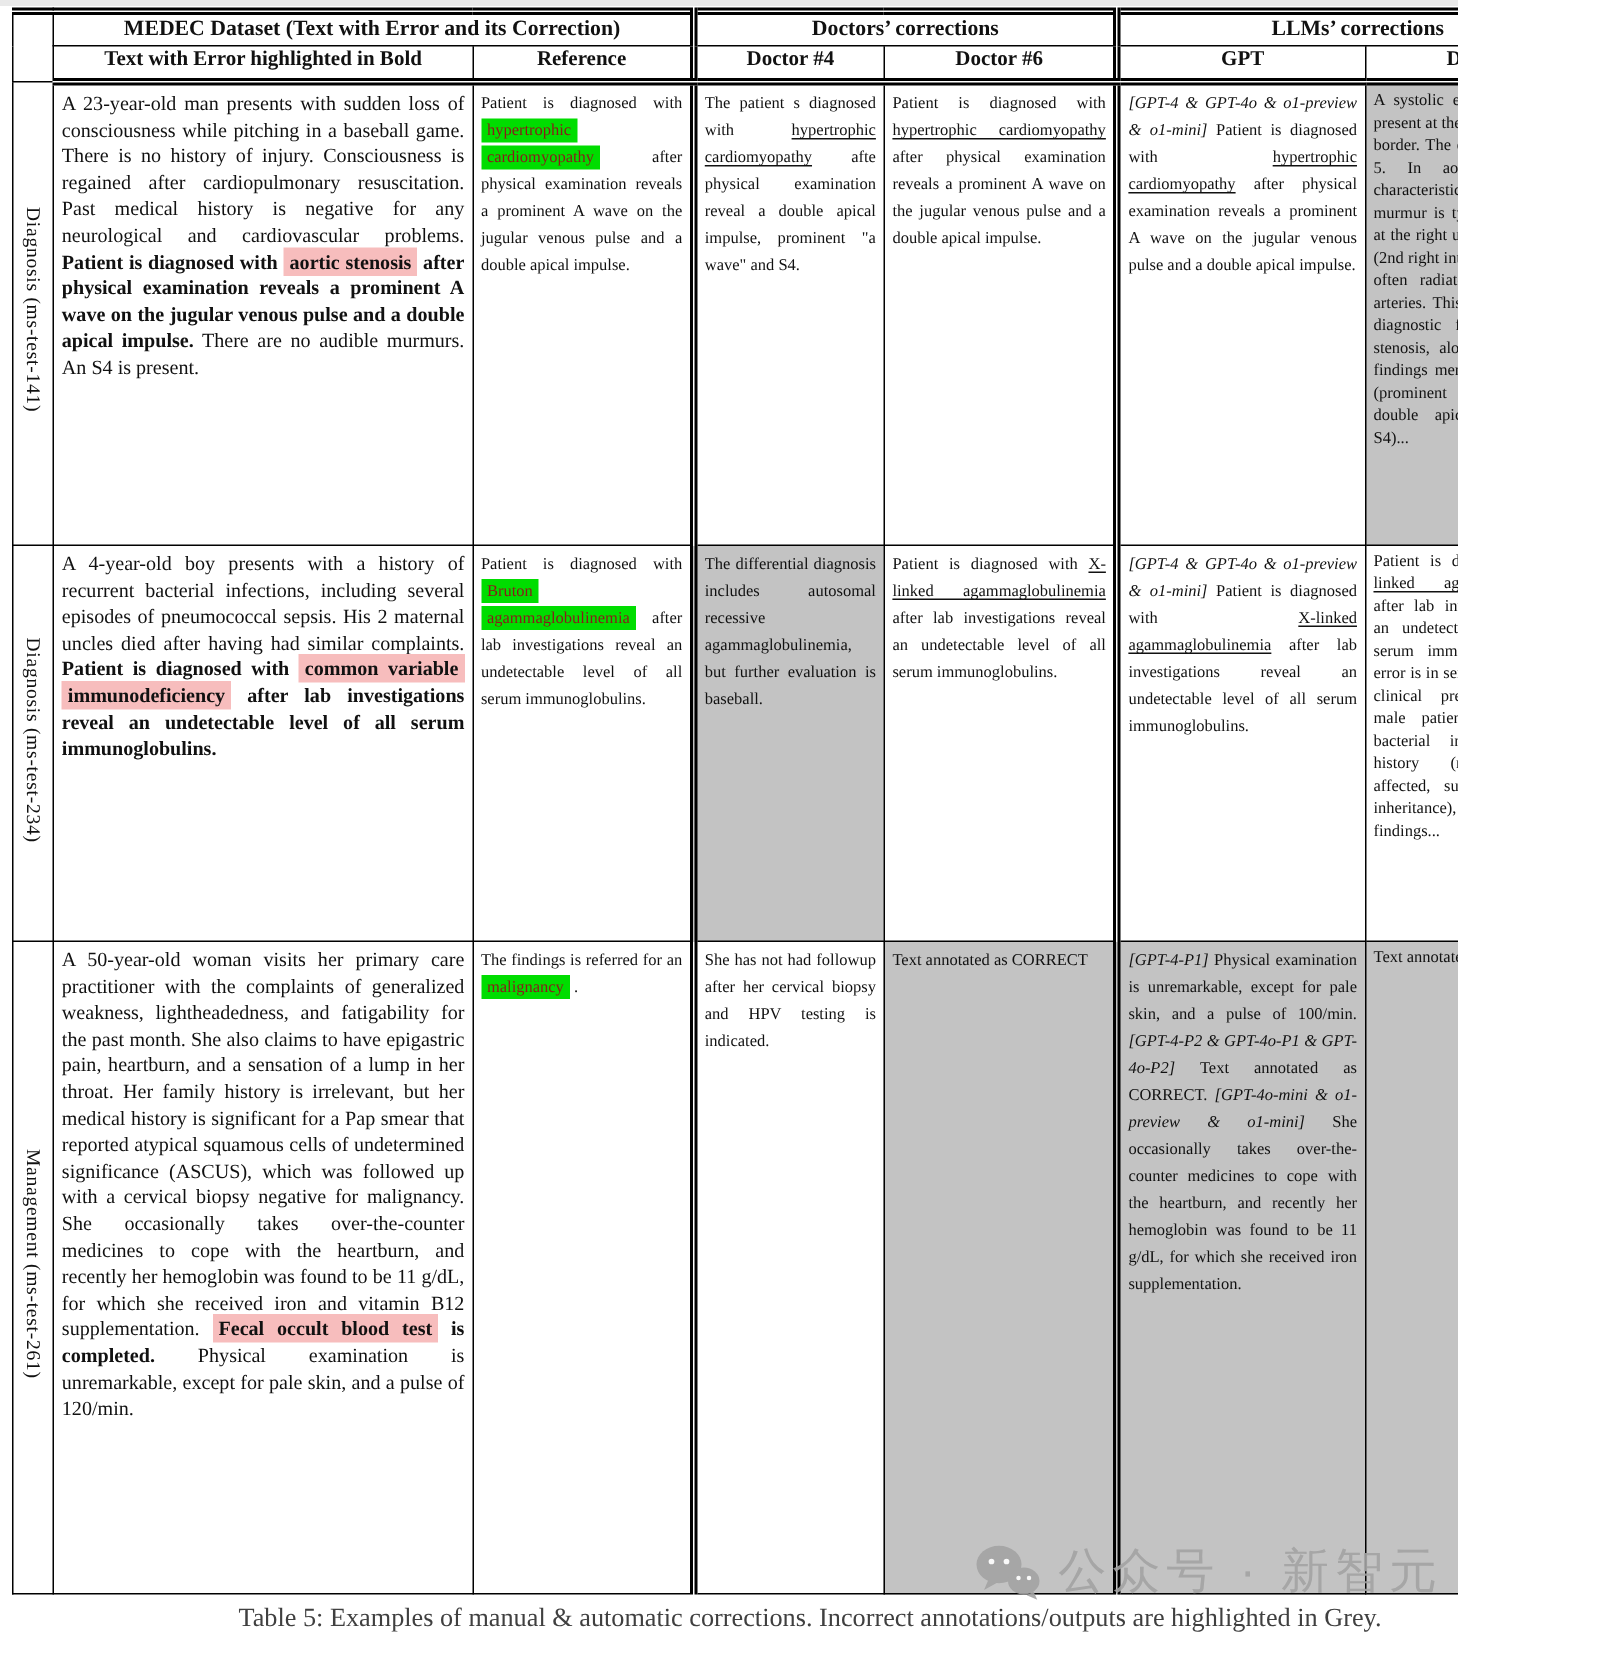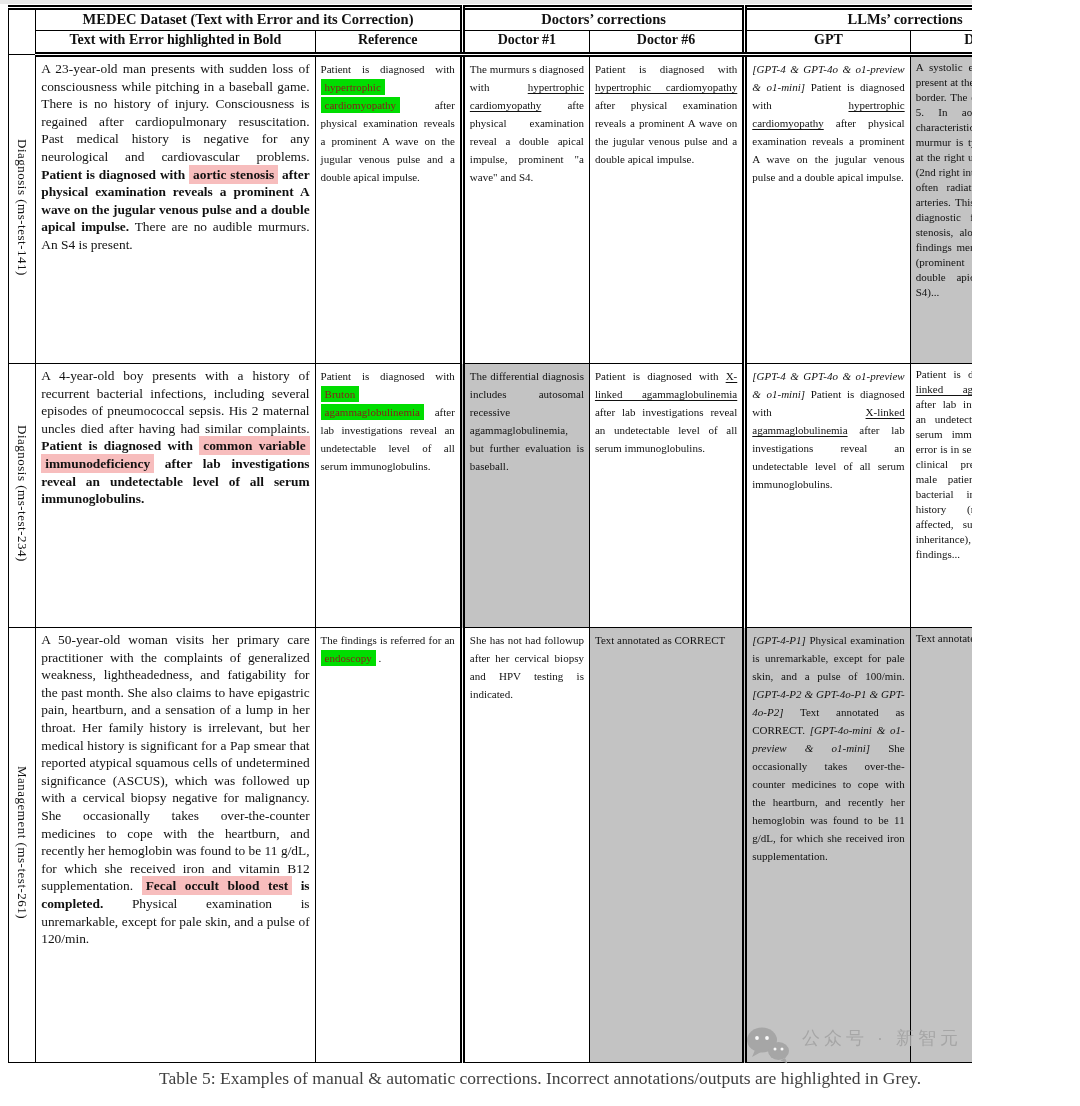--- a/index.html
+++ b/index.html
@@ -23,22 +23,22 @@
   .r3 .cellbox{height:429px;}
   .grey-cell{background:var(--grey,#c3c3c3);}
   .seg-b{font-weight:bold;}
   .seg-i{font-style:italic;}
   .seg-u{text-decoration:underline;text-underline-offset:2px;}
   .seg-bp{font-weight:bold;background:var(--pink,#f7bdbd);padding:2px 4px;
           -webkit-box-decoration-break:clone;box-decoration-break:clone;}
   .seg-gr{background:var(--green,#00dd00);color:var(--greentext,#8b1a1a);padding:2px 4px;
           -webkit-box-decoration-break:clone;box-decoration-break:clone;}
   .caption{margin-top:4px;width:1080px;text-align:center;font-size:17.5px;line-height:22px;color:#404040;}
-  .watermark{position:absolute;top:1026px;right:10px;display:flex;align-items:flex-start;gap:12px;
-             color:var(--wm,#a3a3a3);font-size:18px;letter-spacing:4px;opacity:.9;
+  .watermark{position:absolute;top:1026px;right:10px;display:flex;align-items:center;gap:12px;
+             color:var(--wm,#a3a3a3);font-size:32px;letter-spacing:4px;opacity:.9;
              font-family:"Liberation Sans","DejaVu Sans",sans-serif;}
 </style>
 </head>
 <body>
 
 <div class="page">
   <div class="topfade"></div>
 
   <table class="medec">
     <colgroup>
@@ -55,36 +55,36 @@
         <tr class="ghdr">
       <td rowspan="2"></td>
       <th colspan="2">MEDEC Dataset (Text with Error and its Correction)</th>
       <th colspan="2" class="dsep">Doctors’ corrections</th>
       <th colspan="2" class="dsep">LLMs’ corrections</th>
     </tr>
 
     <tr class="chdr">
       <th>Text with Error highlighted in Bold</th>
       <th>Reference</th>
-      <th class="dsep">Doctor #1</th>
+      <th class="dsep">Doctor #4</th>
       <th>Doctor #6</th>
       <th class="dsep">GPT</th>
       <th>Dataset</th>
     </tr>
 
     <tr class="r1">
       <td class="lbl"><span>Diagnosis (ms-test-141)</span></td>
       <td class="c-text">
             <div class="cellbox"><span class="seg-n">A 23-year-old man presents with sudden loss of consciousness while pitching in a baseball game. There is no history of injury. Consciousness is regained after cardiopulmonary resuscitation. Past medical history is negative for any neurological and cardiovascular problems. </span><span class="seg-b">Patient is diagnosed with </span><span class="seg-bp">aortic stenosis</span><span class="seg-b"> after physical examination reveals a prominent A wave on the jugular venous pulse and a double apical impulse.</span><span class="seg-n"> There are no audible murmurs. An S4 is present.</span></div>
           </td>
       <td class="c-ref">
             <div class="cellbox"><span class="seg-n">Patient is diagnosed with </span><span class="seg-gr">hypertrophic cardiomyopathy</span><span class="seg-n"> after physical examination reveals a prominent A wave on the jugular venous pulse and a double apical impulse.</span></div>
           </td>
       <td class="c-d1 dsep">
-            <div class="cellbox"><span class="seg-n">The murmurs s diagnosed with </span><span class="seg-u">hypertrophic cardiomyopathy</span><span class="seg-n"> afte physical examination reveal a double apical impulse, prominent "a wave" and S4.</span></div>
+            <div class="cellbox"><span class="seg-n">The patient s diagnosed with </span><span class="seg-u">hypertrophic cardiomyopathy</span><span class="seg-n"> afte physical examination reveal a double apical impulse, prominent "a wave" and S4.</span></div>
           </td>
       <td class="c-d2">
             <div class="cellbox"><span class="seg-n">Patient is diagnosed with </span><span class="seg-u">hypertrophic cardiomyopathy</span><span class="seg-n"> after physical examination reveals a prominent A wave on the jugular venous pulse and a double apical impulse.</span></div>
           </td>
       <td class="c-gpt dsep">
             <div class="cellbox"><span class="seg-i">[GPT-4 &amp; GPT-4o &amp; o1-preview &amp; o1-mini]</span><span class="seg-n"> Patient is diagnosed with </span><span class="seg-u">hypertrophic cardiomyopathy</span><span class="seg-n"> after physical examination reveals a prominent A wave on the jugular venous pulse and a double apical impulse.</span></div>
           </td>
       <td class="c-claude grey-cell">
             <div class="cellbox"><span class="seg-n">A systolic ejection murmur is present at the right upper sternal border. The error is in sentence 5. In aortic stenosis, a characteristic systolic ejection murmur is typically heard best at the right upper sternal border (2nd right intercostal space) and often radiates to the carotid arteries. This is one of the key diagnostic features of aortic stenosis, along with the other findings mentioned in the case (prominent A wave in JVP, double apical impulse, and S4)...</span></div>
           </td>
@@ -111,21 +111,21 @@
             <div class="cellbox"><span class="seg-n">Patient is diagnosed with </span><span class="seg-u">X-linked agammaglobulinemia</span><span class="seg-n"> after lab investigations reveal an undetectable level of all serum immunoglobulins. The error is in sentence 2. Given the clinical presentation (young male patient with recurrent bacterial infections), family history (maternal uncles affected, suggesting X-linked inheritance), and laboratory findings...</span></div>
           </td>
     </tr>
 
     <tr class="r3">
       <td class="lbl"><span>Management (ms-test-261)</span></td>
       <td class="c-text">
             <div class="cellbox"><span class="seg-n">A 50-year-old woman visits her primary care practitioner with the complaints of generalized weakness, lightheadedness, and fatigability for the past month. She also claims to have epigastric pain, heartburn, and a sensation of a lump in her throat. Her family history is irrelevant, but her medical history is significant for a Pap smear that reported atypical squamous cells of undetermined significance (ASCUS), which was followed up with a cervical biopsy negative for malignancy. She occasionally takes over-the-counter medicines to cope with the heartburn, and recently her hemoglobin was found to be 11 g/dL, for which she received iron and vitamin B12 supplementation. </span><span class="seg-bp">Fecal occult blood test</span><span class="seg-b"> is completed.</span><span class="seg-n"> Physical examination is unremarkable, except for pale skin, and a pulse of 120/min.</span></div>
           </td>
       <td class="c-ref">
-            <div class="cellbox"><span class="seg-n">The findings is referred for an </span><span class="seg-gr">endoscopy</span><span class="seg-n"> .</span></div>
+            <div class="cellbox"><span class="seg-n">The findings is referred for an </span><span class="seg-gr">malignancy</span><span class="seg-n"> .</span></div>
           </td>
       <td class="c-d1 dsep">
             <div class="cellbox"><span class="seg-n">She has not had followup after her cervical biopsy and HPV testing is indicated.</span></div>
           </td>
       <td class="c-d2 grey-cell">
             <div class="cellbox"><span class="seg-n">Text annotated as CORRECT</span></div>
           </td>
       <td class="c-gpt dsep grey-cell">
             <div class="cellbox"><span class="seg-i">[GPT-4-P1]</span><span class="seg-n"> Physical examination is unremarkable, except for pale skin, and a pulse of 100/min. </span><span class="seg-i">[GPT-4-P2 &amp; GPT-4o-P1 &amp; GPT-4o-P2]</span><span class="seg-n"> Text annotated as CORRECT. </span><span class="seg-i">[GPT-4o-mini &amp; o1-preview &amp; o1-mini]</span><span class="seg-n"> She occasionally takes over-the-counter medicines to cope with the heartburn, and recently her hemoglobin was found to be 11 g/dL, for which she received iron supplementation.</span></div>
           </td>

